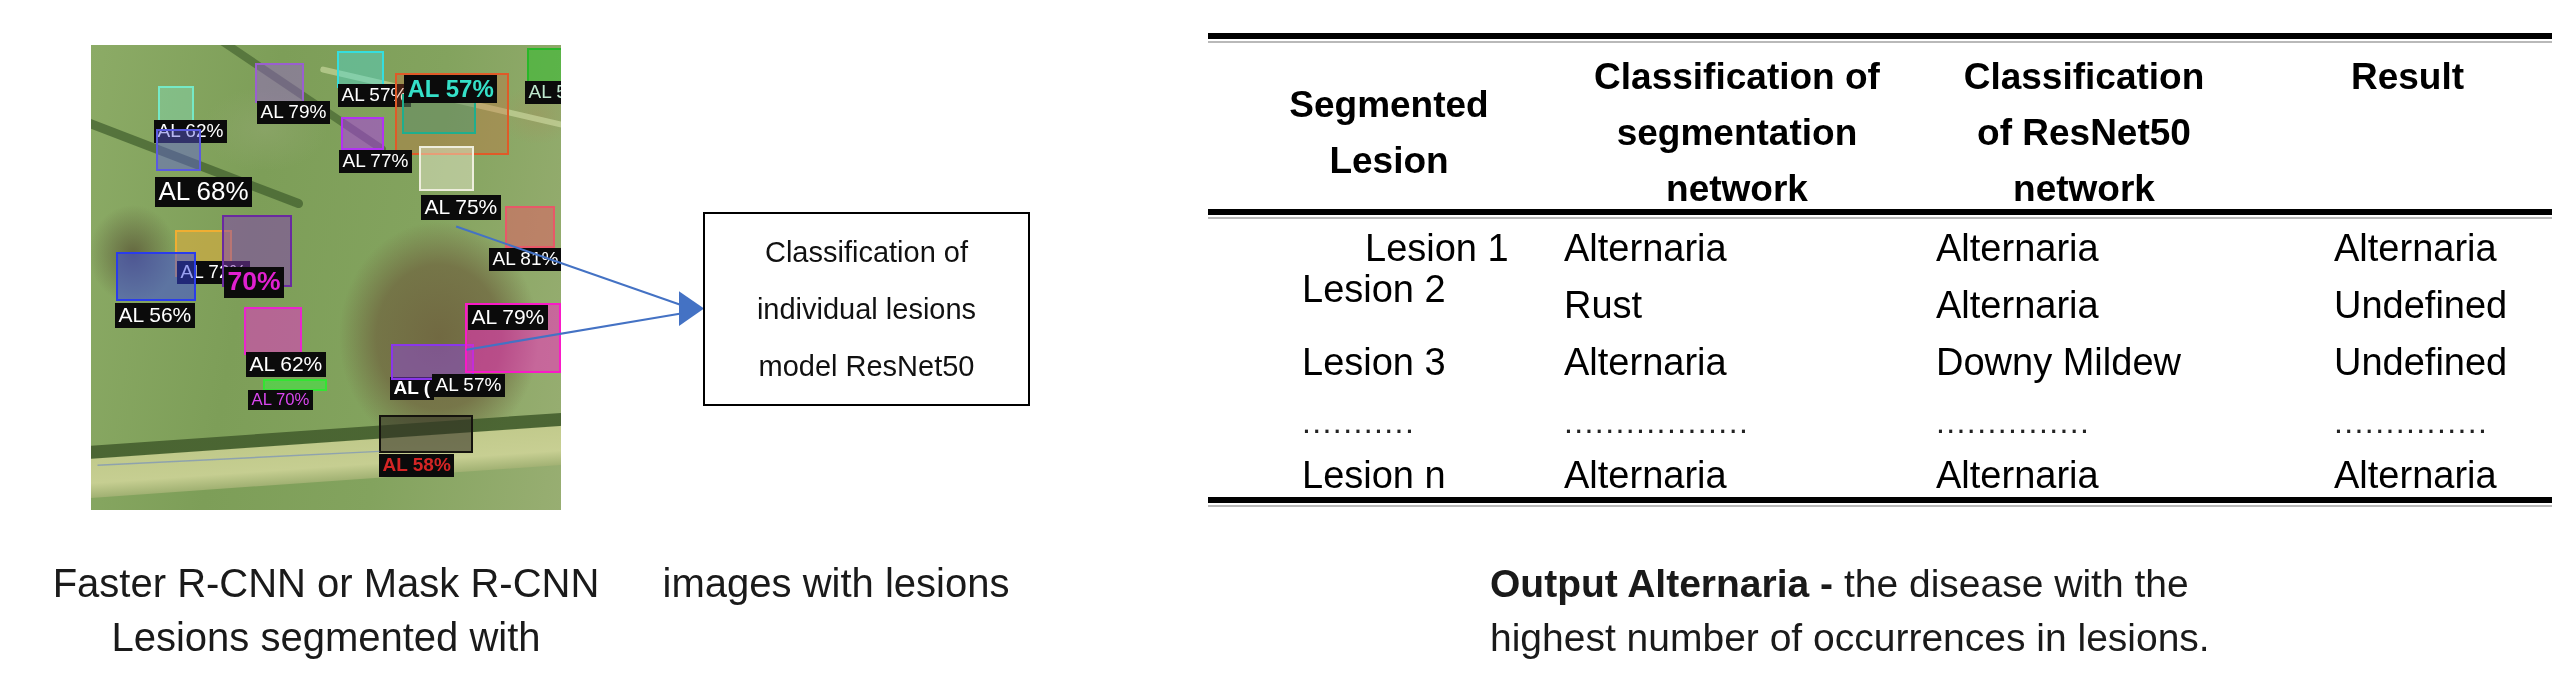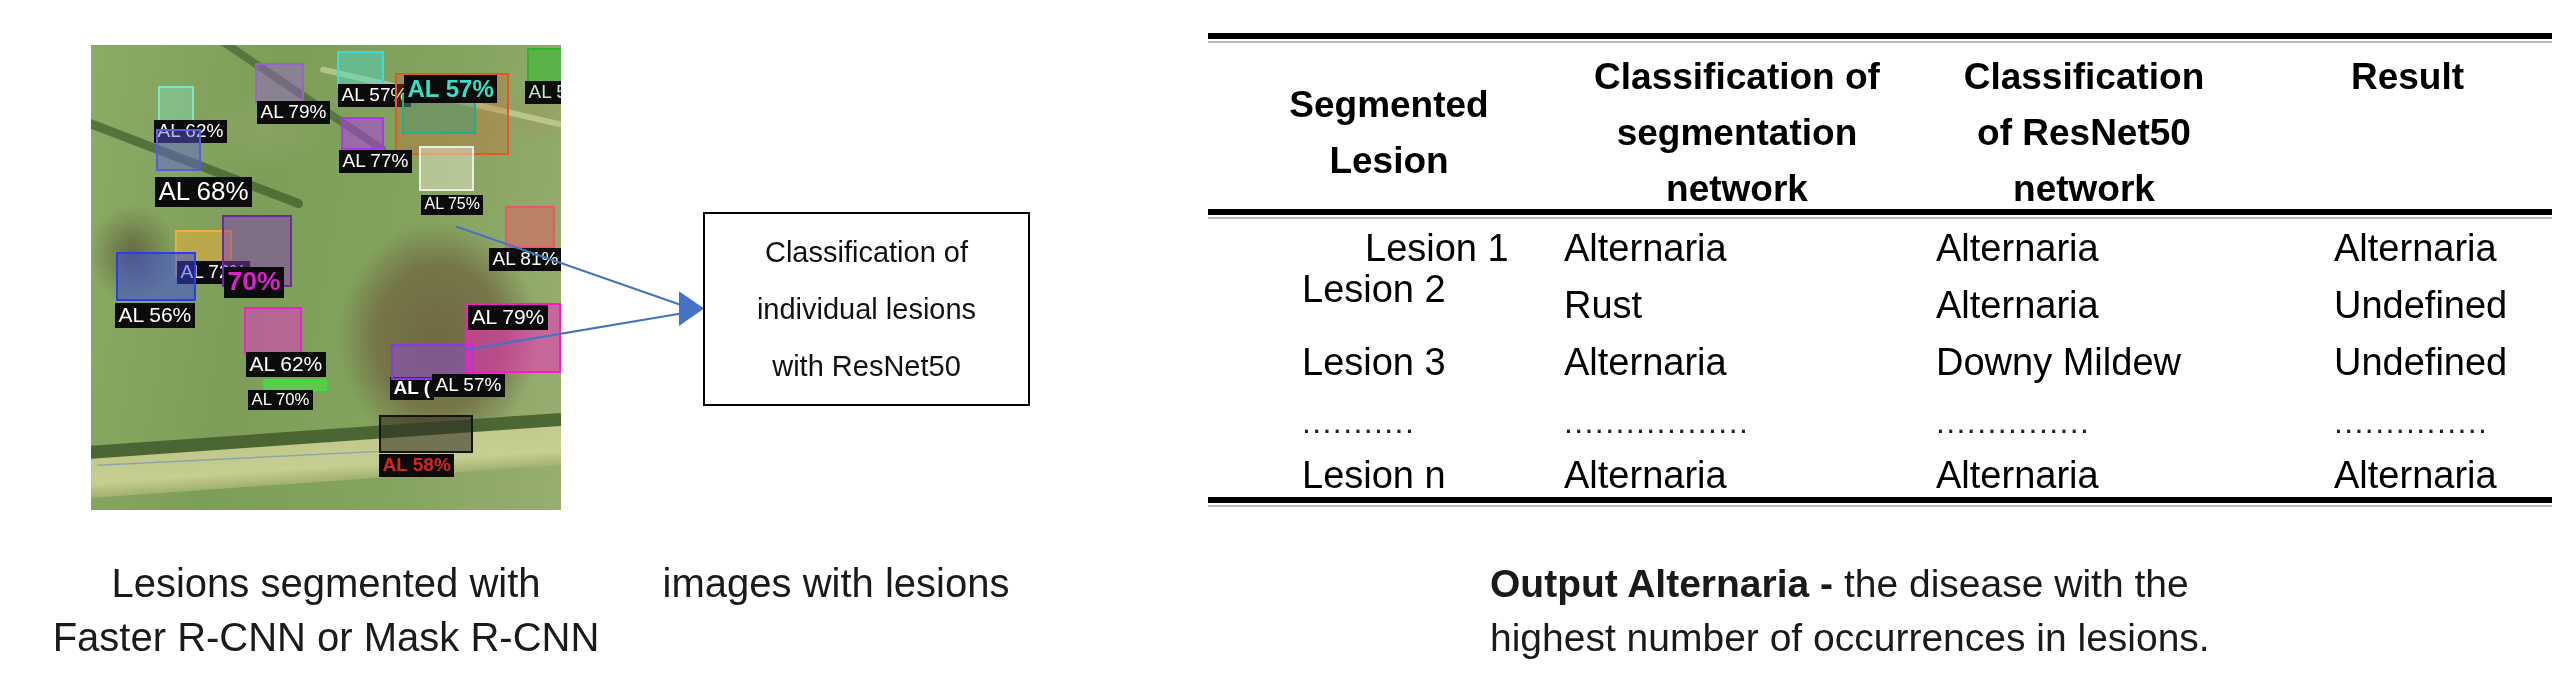--- a/index.html
+++ b/index.html
@@ -66,61 +66,61 @@
         <div class="lesion" style="left: 246px; top: 5.6px; width: 47px; height: 37px; border-color: rgb(53, 222, 222); background: rgba(70, 220, 220, 0.4);"></div>
         <div class="llabel" style="left: 247px; top: 39px;">AL 57%</div>
         <div class="lesion" style="left: 436px; top: 2.8px; width: 42px; height: 42px; border-color: rgb(40, 184, 40); background: rgba(40, 190, 40, 0.5);"></div>
         <div class="llabel" style="left: 434px; top: 36px; color: rgb(191, 232, 207);">AL 5</div>
         <div class="lesion" style="left: 304px; top: 28px; width: 114px; height: 82px; border-color: rgb(224, 90, 40); background: rgba(220, 95, 45, 0.28);"></div>
         <div class="lesion" style="left: 311px; top: 49px; width: 74px; height: 40px; border-color: rgb(31, 174, 142); background: rgba(40, 160, 130, 0.35);"></div>
         <div class="llabel" style="left: 313px; top: 30px; color: rgb(53, 224, 200); font-size: 24px; font-weight: bold;">AL 57%</div>
         <div class="lesion" style="left: 250px; top: 72px; width: 43px; height: 33px; border-color: rgb(178, 51, 242); background: rgba(175, 55, 240, 0.5);"></div>
         <div class="llabel" style="left: 248px; top: 105px;">AL 77%</div>
         <div class="lesion" style="left: 328px; top: 101px; width: 55px; height: 45px; border-color: rgb(238, 238, 221); background: rgba(240, 240, 215, 0.45);"></div>
-        <div class="llabel" style="left: 330px; top: 150px; font-size: 16px;">AL 75%</div>
+        <div class="llabel" style="left: 330px; top: 150px; font-size: 21px;">AL 75%</div>
         <div class="lesion" style="left: 65px; top: 84px; width: 45px; height: 42px; border-color: rgb(90, 90, 224); background: rgba(95, 95, 220, 0.45);"></div>
         <div class="llabel" style="left: 64px; top: 132px; font-size: 26px;">AL 68%</div>
         <div class="lesion" style="left: 414px; top: 161px; width: 50px; height: 42px; border-color: rgb(232, 88, 104); background: rgba(230, 90, 100, 0.5);"></div>
         <div class="llabel" style="left: 398px; top: 203px;">AL 81%</div>
         <div class="lesion" style="left: 84px; top: 185px; width: 57px; height: 47px; border-color: rgb(240, 174, 50); background: rgba(240, 175, 55, 0.5);"></div>
         <div class="llabel" style="left: 86px; top: 216px;">AL 72%</div>
         <div class="lesion" style="left: 131px; top: 170px; width: 70px; height: 72px; border-color: rgb(106, 42, 160); background: rgba(130, 60, 180, 0.5);"></div>
         <div class="llabel" style="left: 133px; top: 222px; color: rgb(224, 32, 208); font-size: 26.5px; font-weight: bold;">70%</div>
         <div class="lesion" style="left: 25px; top: 207px; width: 80px; height: 49px; border-color: rgb(42, 60, 236); background: rgba(55, 70, 230, 0.5);"></div>
         <div class="llabel" style="left: 24px; top: 258px; font-size: 21px;">AL 56%</div>
         <div class="lesion" style="left: 153px; top: 262px; width: 58px; height: 48px; border-color: rgb(234, 37, 205); background: rgba(235, 45, 205, 0.5);"></div>
         <div class="llabel" style="left: 155px; top: 307px; font-size: 21px;">AL 62%</div>
         <div class="lesion" style="left: 172px; top: 334px; width: 64px; height: 12px; border-color: rgb(50, 230, 50); background: rgba(70, 230, 70, 0.6);"></div>
-        <div class="llabel" style="left: 157px; top: 345px; color: #ffffff; font-size: 16.7px;">AL 70%</div>
+        <div class="llabel" style="left: 157px; top: 345px; color: #d946ef; font-size: 16.7px;">AL 70%</div>
         <div class="llabel" style="left: 299px; top: 332px; font-weight: bold;">AL (</div>
         <div class="lesion" style="left: 300px; top: 299px; width: 83px; height: 36px; border-color: rgb(138, 54, 234); background: rgba(145, 65, 230, 0.45);"></div>
         <div class="llabel" style="left: 341px; top: 329px;">AL 57%</div>
         <div class="lesion" style="left: 374px; top: 258px; width: 96px; height: 70px; border-color: rgb(249, 26, 199); background: rgba(250, 35, 200, 0.5);"></div>
         <div class="llabel" style="left: 377px; top: 260px; font-size: 21px;">AL 79%</div>
         <div class="lesion" style="left: 288px; top: 370px; width: 94px; height: 38px; border-color: rgb(21, 19, 14); background: rgba(45, 42, 32, 0.55);"></div>
         <div class="llabel" style="left: 288px; top: 409px; color: rgb(212, 37, 37); font-weight: bold;">AL 58%</div>
       </div>
   </div>
 
   <svg class="overlay" viewBox="0 0 3699 982" width="2576" height="684">
     <line x1="655" y1="325" x2="978" y2="438" stroke="#4472c4" stroke-width="3"></line>
     <line x1="670" y1="502" x2="978" y2="450" stroke="#4472c4" stroke-width="3"></line>
     <line x1="140" y1="668" x2="545" y2="648" stroke="rgba(100,130,200,0.55)" stroke-width="2"></line>
     <polygon points="975,418 975,468 1011,443" fill="#4472c4"></polygon>
   </svg>
 
   <div class="resnet-box">
     <div>Classification of</div>
     <div>individual lesions</div>
-    <div>with ResNet50</div>
+    <div>model ResNet50</div>
   </div>
 
   <div class="caption cap-left">
+    <div>Faster R-CNN or Mask R-CNN</div>
     <div>Lesions segmented with</div>
-    <div>Faster R-CNN or Mask R-CNN</div>
   </div>
   <div class="caption cap-mid">
     <div>images with lesions</div>
   </div>
   <div class="caption cap-right">
     <div><span class="b">Output Alternaria - </span><span>the disease with the</span></div>
     <div>highest number of occurrences in lesions.</div>
   </div>
 
   <div class="tbl">

